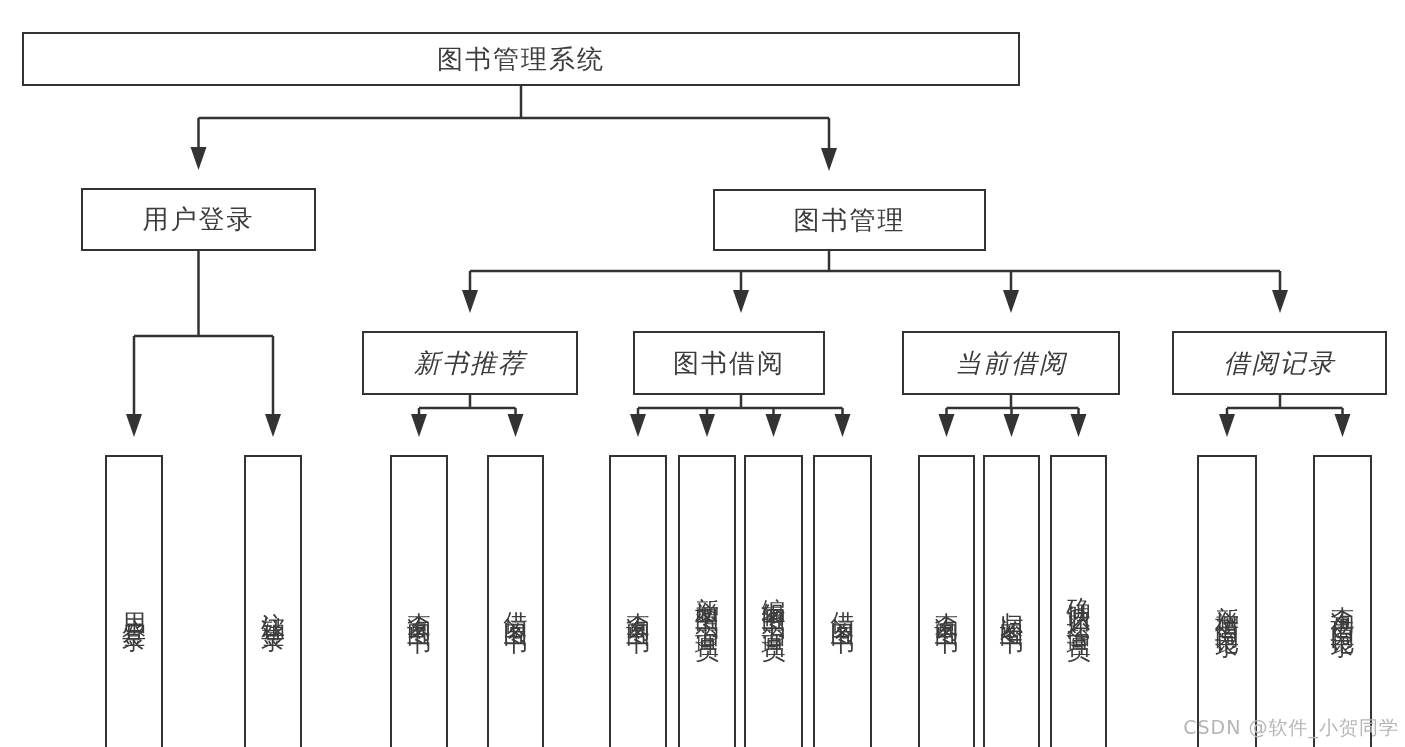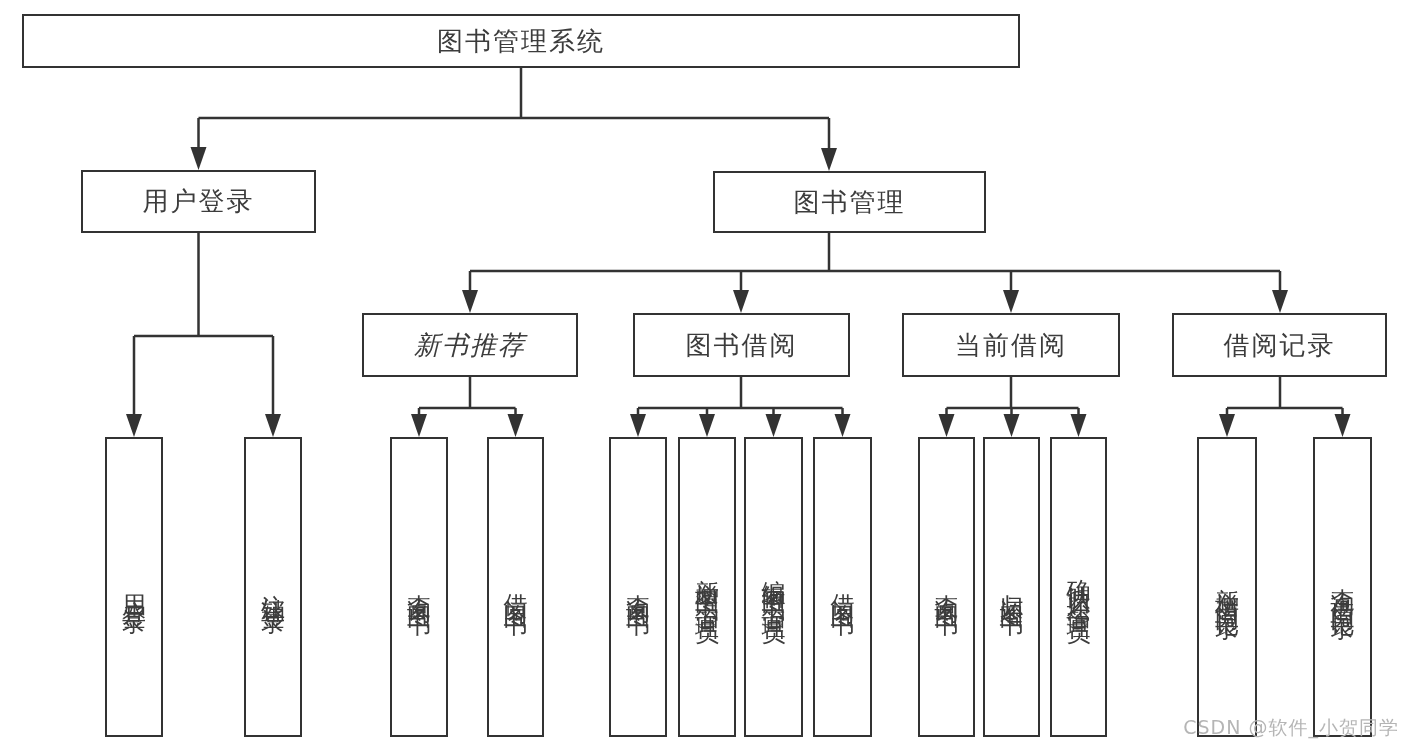--- a/index.html
+++ b/index.html
@@ -14,20 +14,21 @@
   svg.connector-layer { position:absolute; left:0; top:0; width:1405px; height:747px; }
   .connector-layer path { stroke:var(--line,#333333); stroke-width:2.5; fill:none; }
   .connector-layer polygon { fill:var(--line,#333333); stroke:none; }
   .node {
     position:absolute;
     border:2.5px solid var(--line,#333333);
     background:var(--box_background,#ffffff);
     color:var(--text,#3c3c3c);
     display:flex; align-items:center; justify-content:center;
     text-align:left;
+    margin-top:18px;
   }
   .hbox { font-size:26px; letter-spacing:2px; white-space:nowrap; }
   .vbox {
     writing-mode:vertical-rl;
     font-size:24px;
     letter-spacing:6px;
     line-height:1.0;
     padding:4px 0;
   }
   .watermark {
@@ -94,23 +95,23 @@
       <polygon points="1334.5,414 1350.5,414 1342.5,437"></polygon>
     </g>
   </svg>
 
   <div class="node hbox" style="left:22px; top:14px; width:998px; height:54px;">图书管理系统</div>
 
   <div class="node hbox" style="left:81px; top:170px; width:235px; height:63px;">用户登录</div>
   <div class="node hbox" style="left:713px; top:171px; width:273px; height:62px;">图书管理</div>
 
   <div class="node hbox" style="left:362px; top:313px; width:216px; height:64px;font-style:italic;">新书推荐</div>
-  <div class="node hbox" style="left:633px; top:313px; width:217px; height:64px;">图书借阅</div>
-  <div class="node hbox" style="left:902px; top:313px; width:218px; height:64px;">当前借阅</div>
-  <div class="node hbox" style="left:1172px; top:313px; width:215px; height:64px;">借阅记录</div>
+  <div class="node hbox" style="left:633px; top:313px; width:192px; height:64px;">图书借阅</div>
+  <div class="node hbox" style="left:902px; top:313px; width:218px; height:64px;font-style:italic;">当前借阅</div>
+  <div class="node hbox" style="left:1172px; top:313px; width:215px; height:64px;font-style:italic;">借阅记录</div>
 
   <div class="node vbox" style="left:105px; top:437px; width:58px; height:300px;">用户登录</div>
   <div class="node vbox" style="left:244px; top:437px; width:58px; height:300px;">注销登录</div>
 
   <div class="node vbox" style="left:390px; top:437px; width:58px; height:300px;">查询图书</div>
   <div class="node vbox" style="left:487px; top:437px; width:57px; height:300px;">借阅图书</div>
 
   <div class="node vbox" style="left:609px; top:437px; width:58px; height:300px;">查询图书</div>
   <div class="node vbox" style="left:678px; top:437px; width:58px; height:300px;">新增图书（管理员）</div>
   <div class="node vbox" style="left:744px; top:437px; width:59px; height:300px;">编辑图书（管理员）</div>

